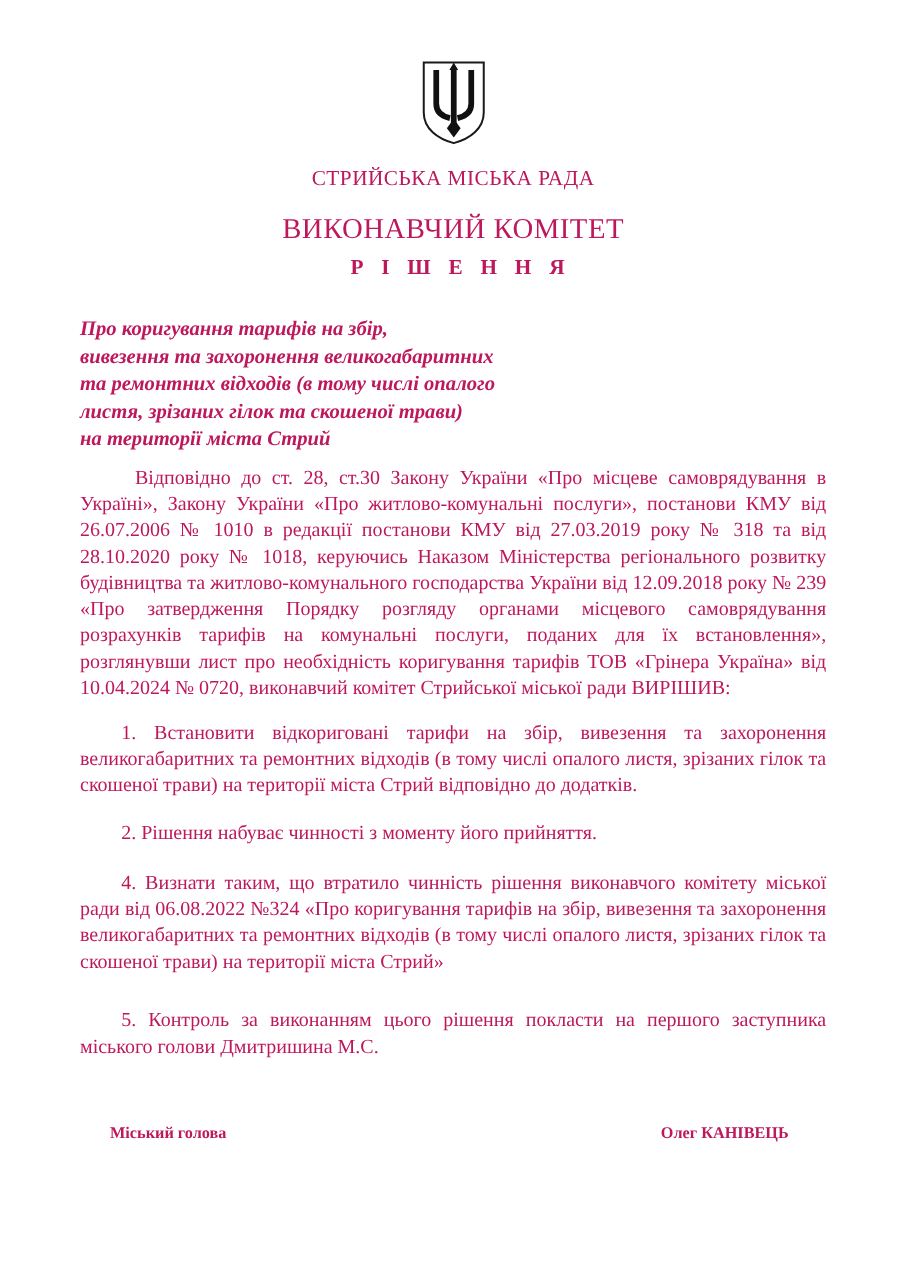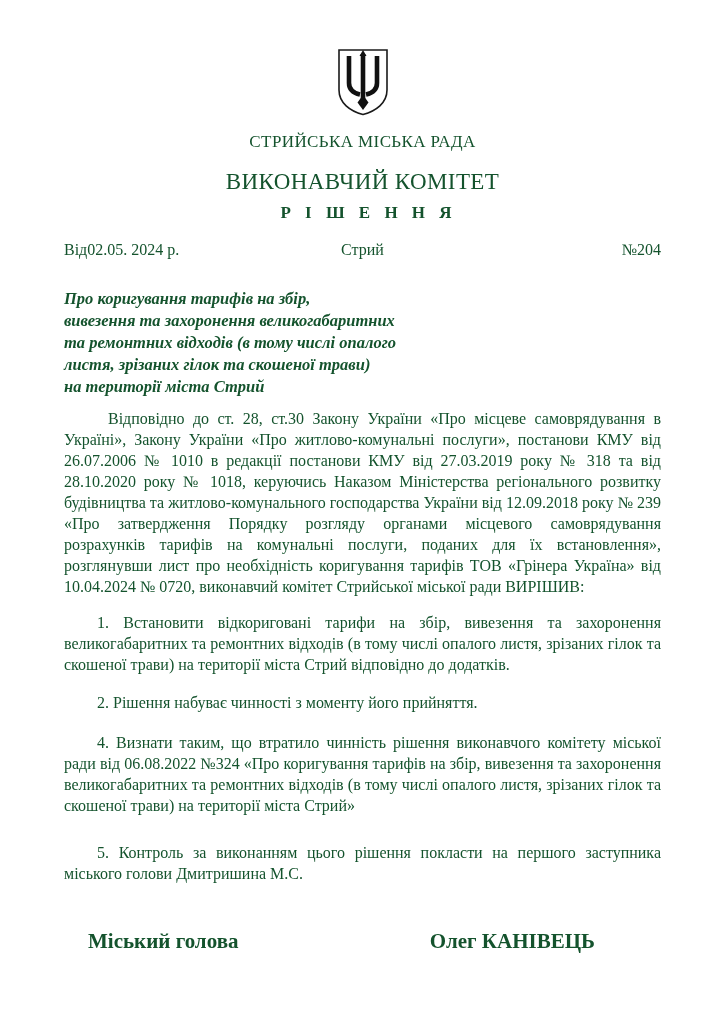--- a/index.html
+++ b/index.html
@@ -2,21 +2,21 @@
 <html lang="uk"><head>
 <meta charset="utf-8">
 <style>
   html, body { margin: 0; padding: 0; background: #ffffff; }
   .page {
     position: relative;
     width: 725px;
     height: 1024px;
     margin: 0 auto;
     background: #ffffff;
-    color: #14532d;
+    color: #be185d;
     font-family: "Liberation Serif", "DejaVu Serif", serif;
     overflow: hidden;
     box-sizing: border-box;
   }
   .header { text-align: center; padding-top: 48px; }
   .emblem-wrap { display: inline-block; line-height: 0; }
   .org-line1 {
     margin-top: 13px;
     font-size: 17px;
     line-height: 18px;
@@ -66,27 +66,27 @@
   .item { text-indent: 33px; }
   .mt15 { margin-top: 15px; }
   .mt17 { margin-top: 17px; }
   .mt14 { margin-top: 14px; }
   .mt19 { margin-top: 19px; }
   .mt26 { margin-top: 26px; }
   .signature-row {
     display: flex;
     justify-content: space-between;
     margin: 48px 64px 0;
-    font-size: 21px;
+    font-size: 13px;
     line-height: 19px;
     font-weight: bold;
     font-family: Liberation Serif, serif;
   }
   .sig-position { margin-left: 24px; }
-  .sig-name { margin-right: 66px; }
+  .sig-name { margin-right: 30px; }
 </style>
 </head>
 <body>
 
 <div class="page">
 
   <div class="header">
     <span class="emblem-wrap">
       <svg width="56" height="68" viewBox="0 0 56 68" aria-hidden="true">
         <path d="M4 2 H52 V42 C52 55 41 63 28 66.5 C15 63 4 55 4 42 Z" fill="#ffffff" stroke="#1a1a1a" stroke-width="1.6"></path>
@@ -97,25 +97,20 @@
         </g>
         <path d="M28 2 L31.5 8 H24.5 Z" fill="#111111"></path>
         <path d="M28 47 L33.5 54.5 L28 62 L22.5 54.5 Z" fill="#111111"></path>
       </svg>
     </span>
     <div class="org-line1">СТРИЙСЬКА МІСЬКА РАДА</div>
     <div class="org-line2">ВИКОНАВЧИЙ КОМІТЕТ</div>
     <div class="doc-type">Р І Ш Е Н Н Я</div>
   </div>
 
-  <div class="meta-row">
-    <span>Від02.05. 2024 р.</span>
-    <span class="meta-place">Стрий</span>
-    <span>№204</span>
-  </div>
 
   <div class="doc-title">Про коригування тарифів на збір,
 вивезення та захоронення великогабаритних
 та ремонтних відходів (в тому числі опалого
 листя, зрізаних гілок та скошеної трави)
 на території міста Стрий</div>
 
   <div class="body-text">
     <p class="para preamble">Відповідно до ст. 28, ст.30 Закону України «Про місцеве самоврядування в Україні», Закону України «Про житлово-комунальні послуги», постанови КМУ від 26.07.2006 № 1010 в редакції постанови КМУ від 27.03.2019 року № 318 та від 28.10.2020 року № 1018, керуючись Наказом Міністерства регіонального розвитку будівництва та житлово-комунального господарства України від 12.09.2018 року № 239 «Про затвердження Порядку розгляду органами місцевого самоврядування розрахунків тарифів на комунальні послуги, поданих для їх встановлення»,  розглянувши лист про необхідність коригування тарифів ТОВ «Грінера Україна» від 10.04.2024 № 0720, виконавчий комітет Стрийської міської ради ВИРІШИВ:</p>
     <p class="para item mt15">1. Встановити відкориговані тарифи на збір, вивезення та захоронення великогабаритних та ремонтних відходів (в тому числі опалого листя, зрізаних гілок та скошеної трави) на території міста Стрий відповідно до додатків.</p>

